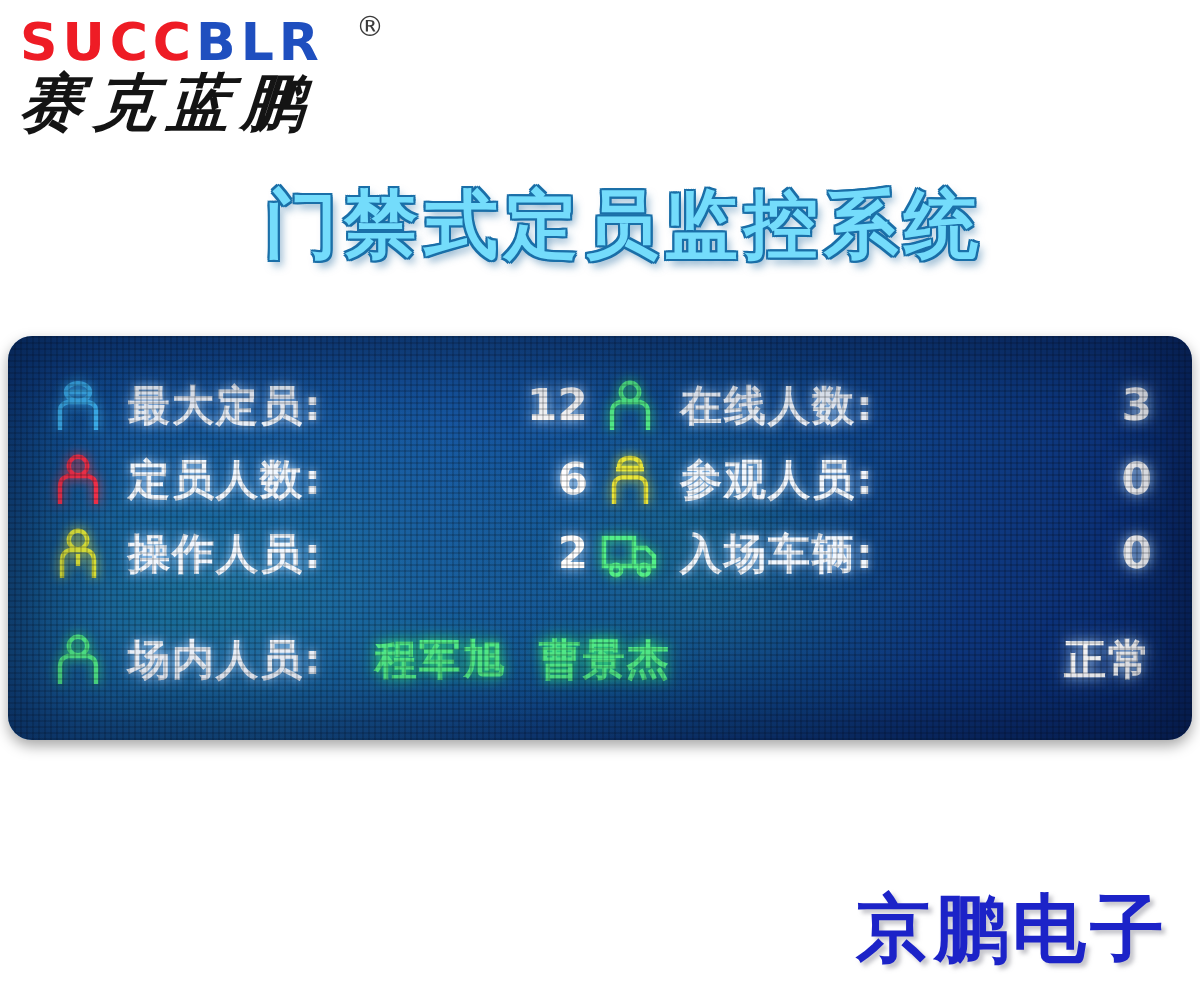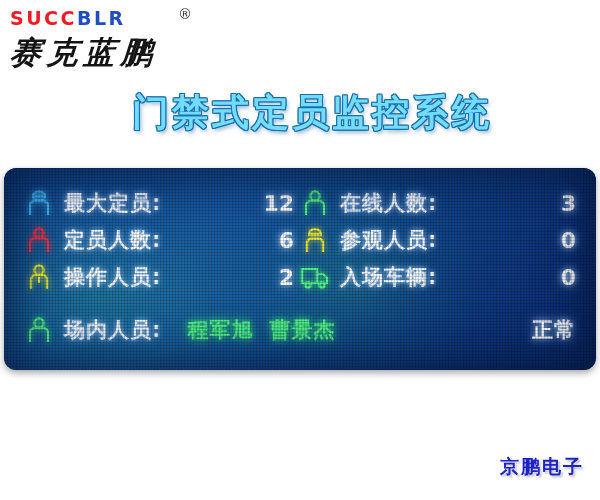--- a/index.html
+++ b/index.html
@@ -19,21 +19,21 @@
   #brand {
     position: absolute;
     left: 8px;
     top: 6px;
     width: 230px;
     height: 68px;
   }
   #brand-wordmark {
     font-family: "DejaVu Sans", sans-serif;
     font-weight: 900;
-    font-size: 19px;
+    font-size: 26px;
     letter-spacing: 2.5px;
     line-height: 1;
     white-space: nowrap;
     position: absolute;
     left: 2px;
     top: 3px;
   }
   .wm-red { color: #ee1c25; }
   .wm-blue { color: #1f4fbf; }
   #brand-reg {
@@ -212,24 +212,24 @@
   
   .glow-cyan   { filter: drop-shadow(0 0 3px rgba(70,190,255,0.95)); }
   .glow-red    { filter: drop-shadow(0 0 3px rgba(255,60,70,0.95)); }
   .glow-yellow { filter: drop-shadow(0 0 3px rgba(235,235,60,0.95)); }
   .glow-green  { filter: drop-shadow(0 0 3px rgba(70,240,120,0.95)); }
 
   
   #footer-brand {
     position: absolute;
     right: 16px;
-    bottom: 20px;
-    font-family: "DejaVu Sans", sans-serif;
-    font-weight: 700;
-    font-size: 19px;
+    bottom: 10px;
+    font-family: "DejaVu Sans", sans-serif;
+    font-weight: 700;
+    font-size: 37px;
     letter-spacing: 2px;
     color: #1c23c8;
     text-shadow: 2px 2px 2px rgba(150,150,160,0.55);
     white-space: nowrap;
   }
 </style>
 </head>
 <body>
 
 <div id="brand">

